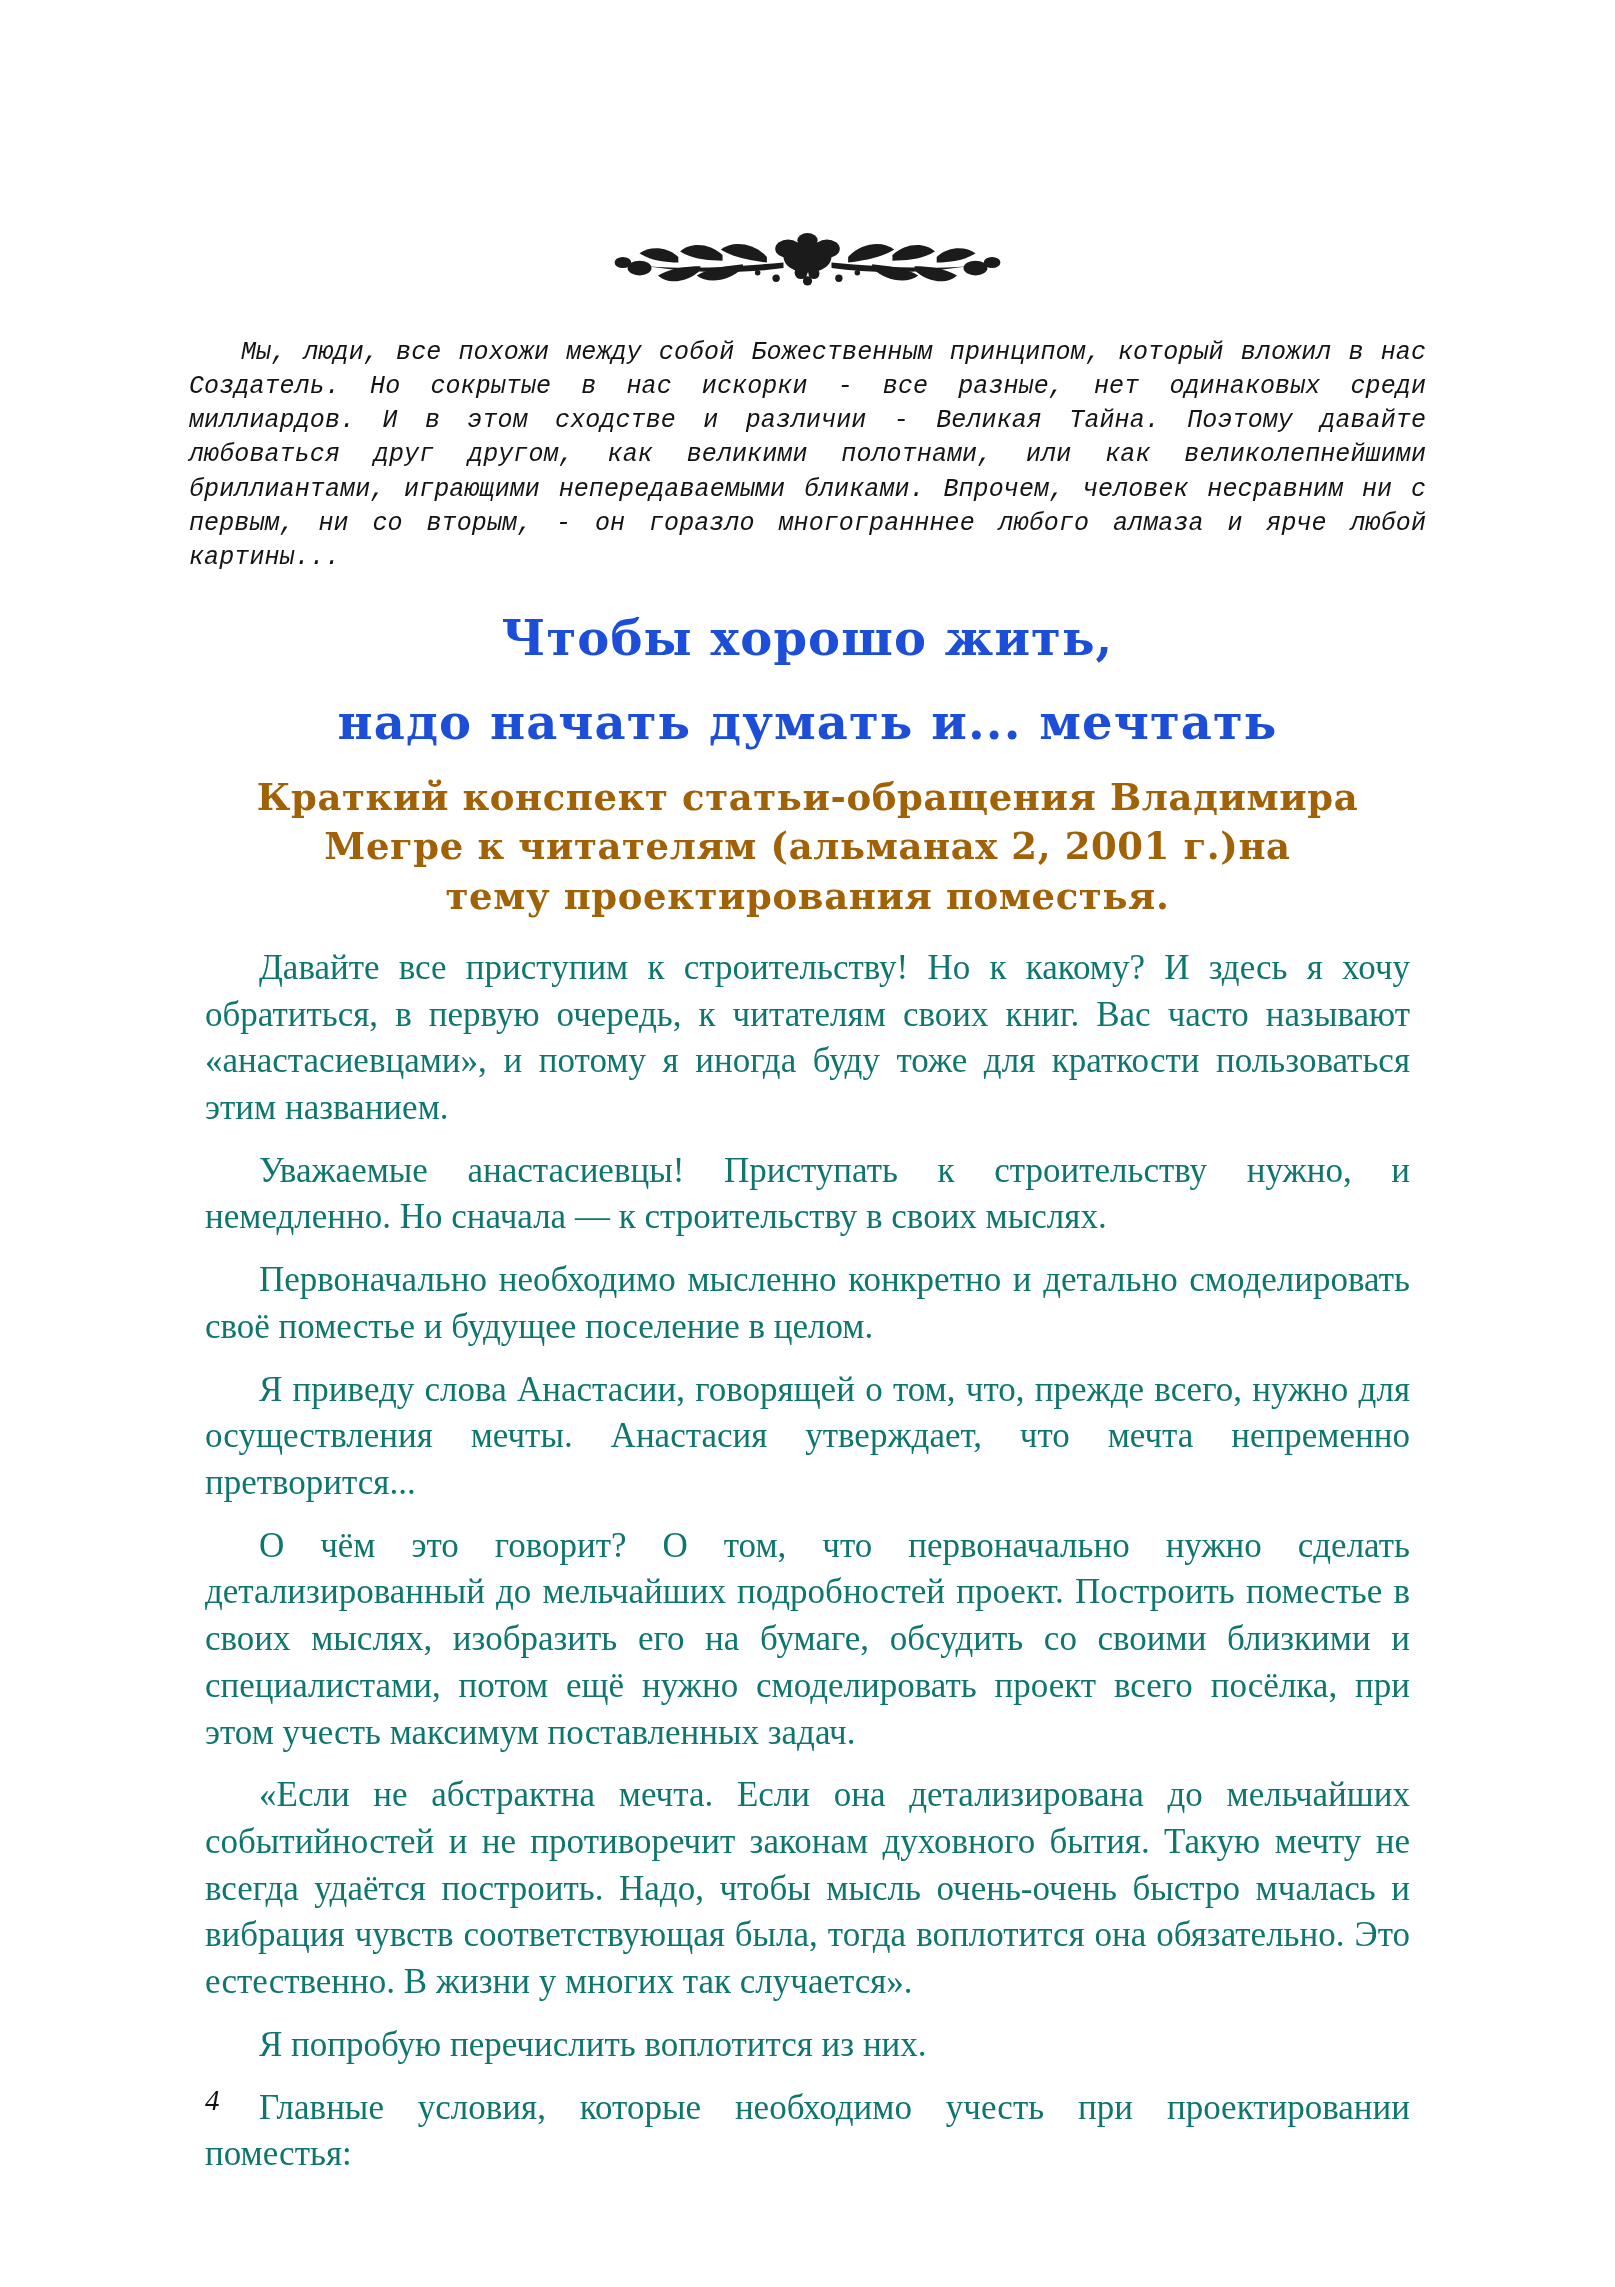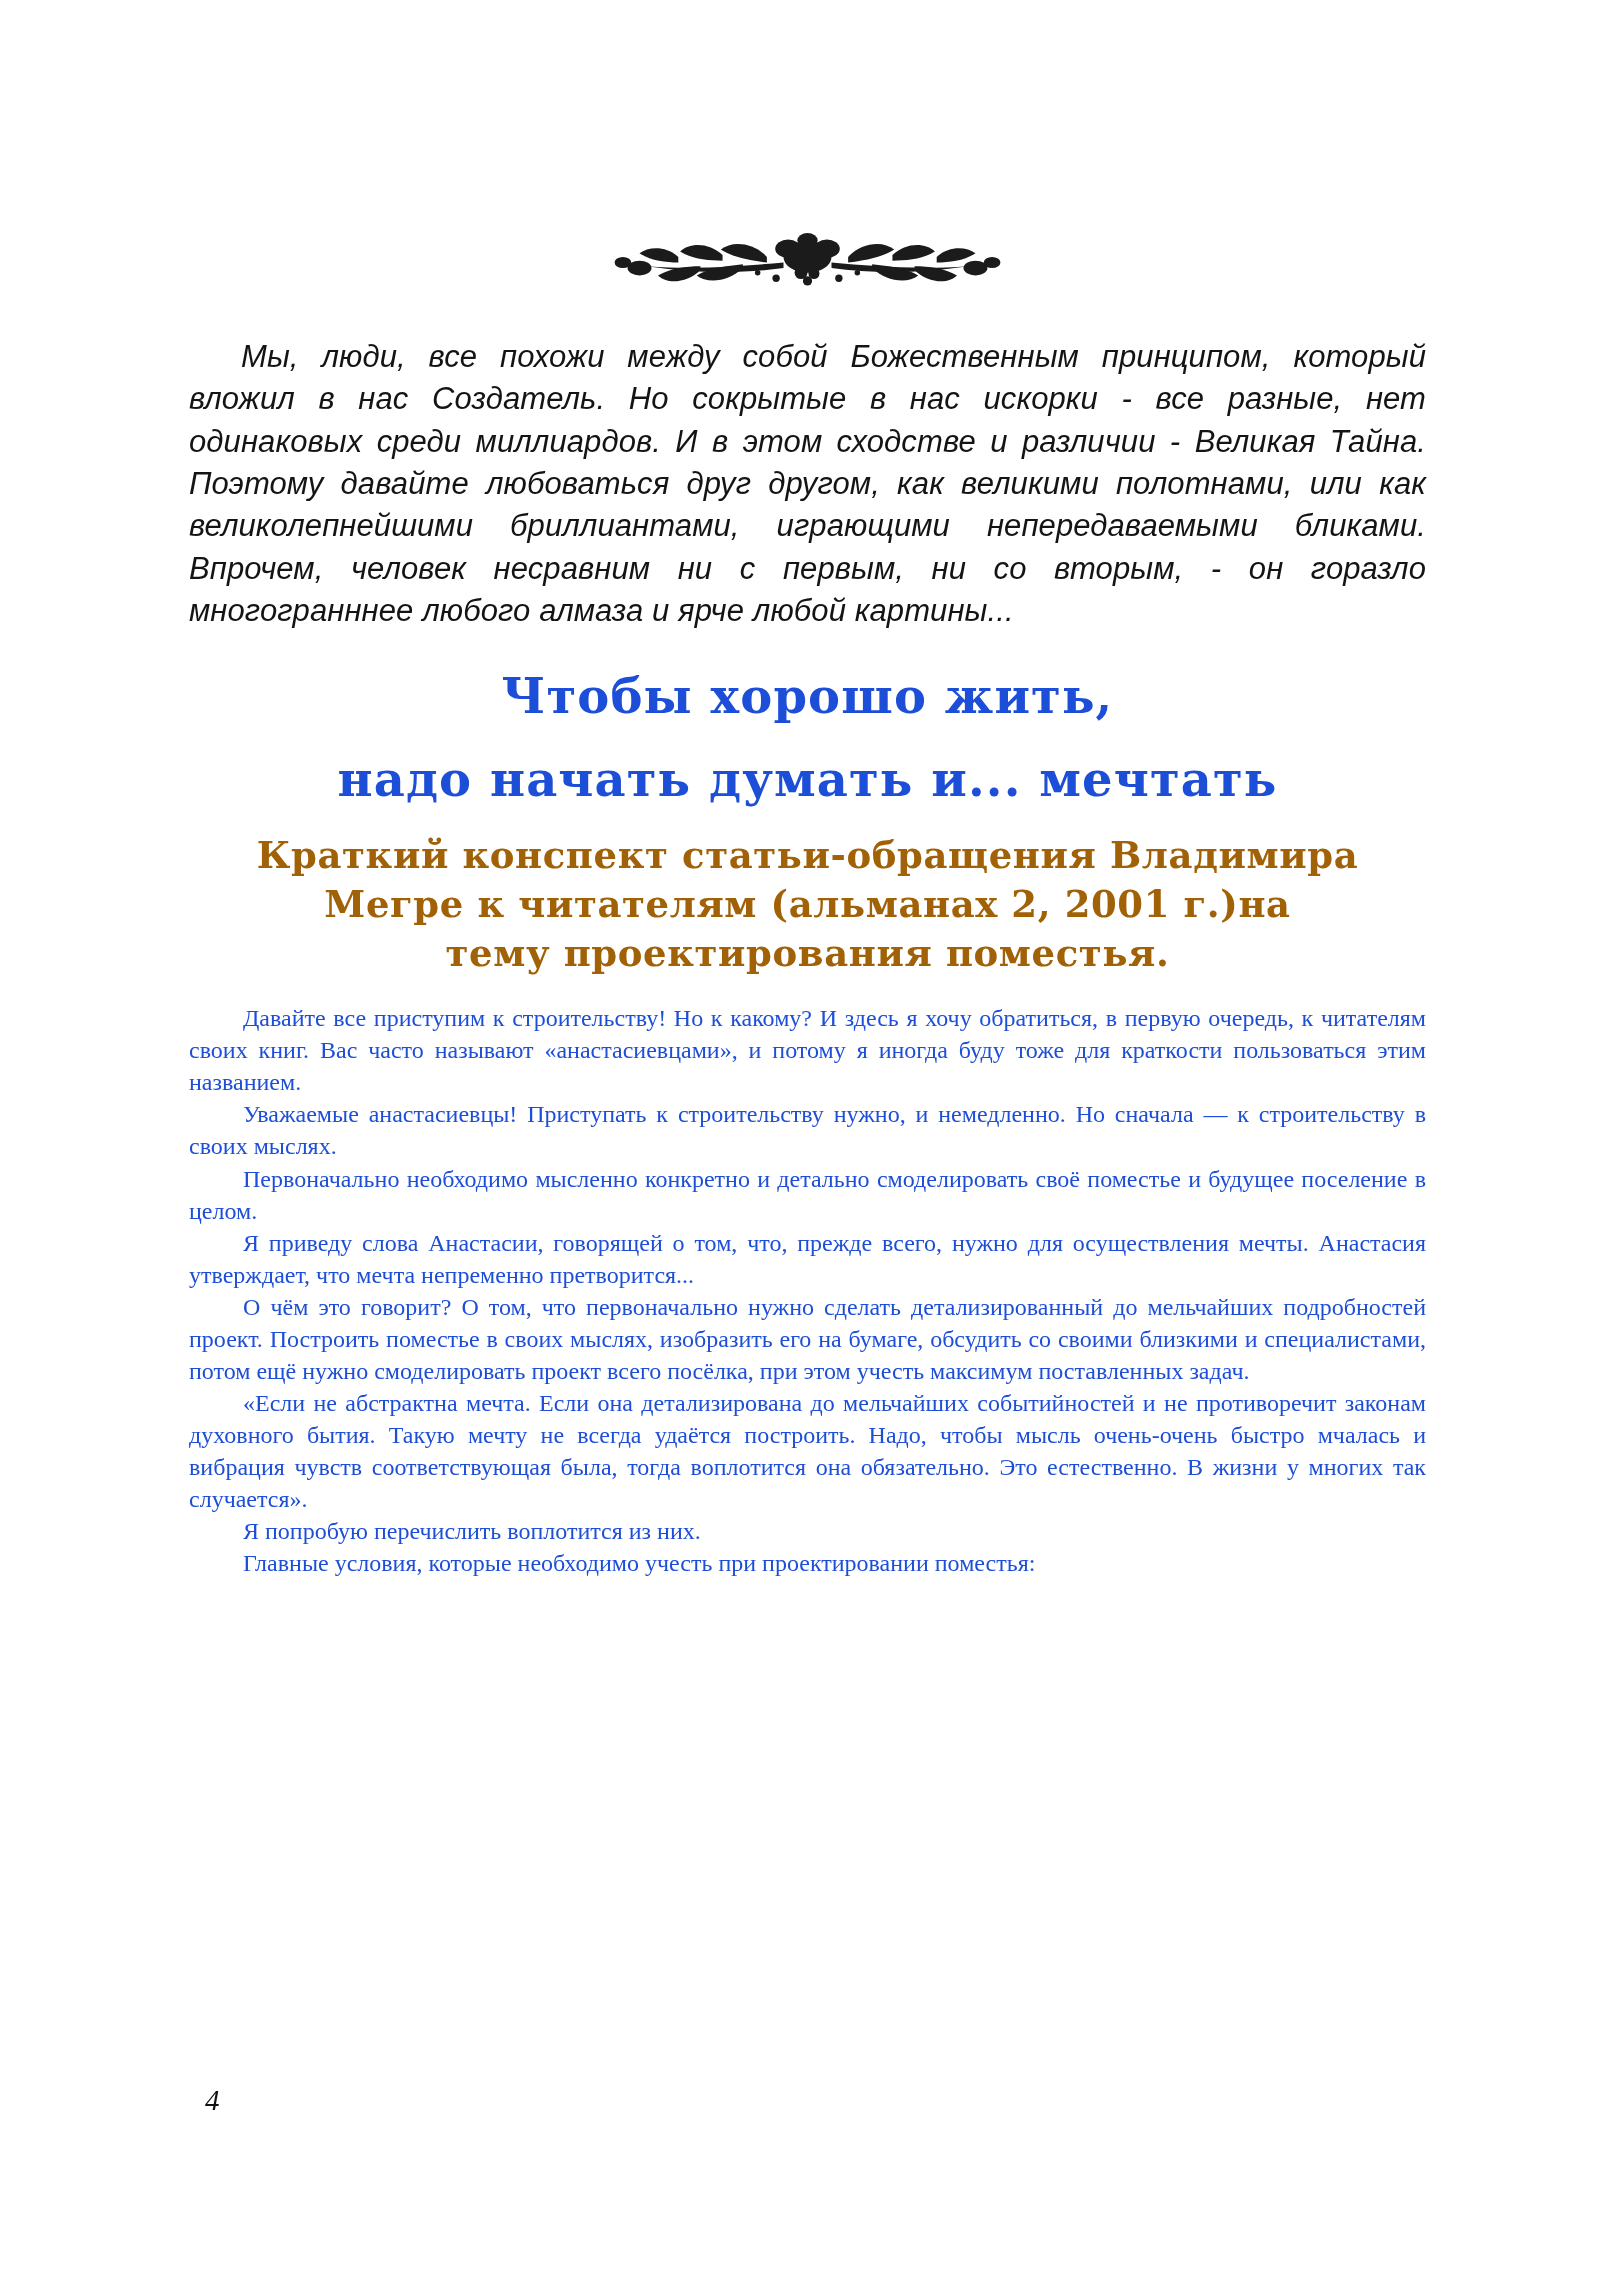--- a/index.html
+++ b/index.html
@@ -28,23 +28,23 @@
     display: flex;
     justify-content: center;
     align-items: center;
     height: 102px;
     margin-bottom: 16.6px;
   }
   .ornament svg { display: block; }
 
   
   .epigraph {
-    font-family: Liberation Sans, sans-serif;
+    font-family: Liberation Mono, monospace;
     font-style: italic;
-    font-size: 31px;
+    font-size: 25px;
     line-height: 1.37;
     text-align: justify;
     text-indent: 52px;
     letter-spacing: 0.1px;
     margin: 0 0 9.2px 0;
     color: #141414;
   }
 
   
   .title-main {
@@ -72,26 +72,26 @@
     color: #a16207;
   }
   .subtitle span { display: block; }
 
   
   .body-text {
     margin-top: 24px;
   }
   .body-text p {
     font-family: "Liberation Serif", serif;
-    font-size: 24px;
+    font-size: 35px;
     line-height: 1.335;
     text-align: justify;
     text-indent: 54px;
-    margin: 0;
-    color: #1d4ed8;
+    margin: 16px;
+    color: #0f766e;
   }
   .page-number {
     position: absolute;
     left: 205px;
     top: 2084px;
     font-family: "Liberation Serif", serif;
     font-style: italic;
     font-size: 29px;
     color: #111111;
   }

